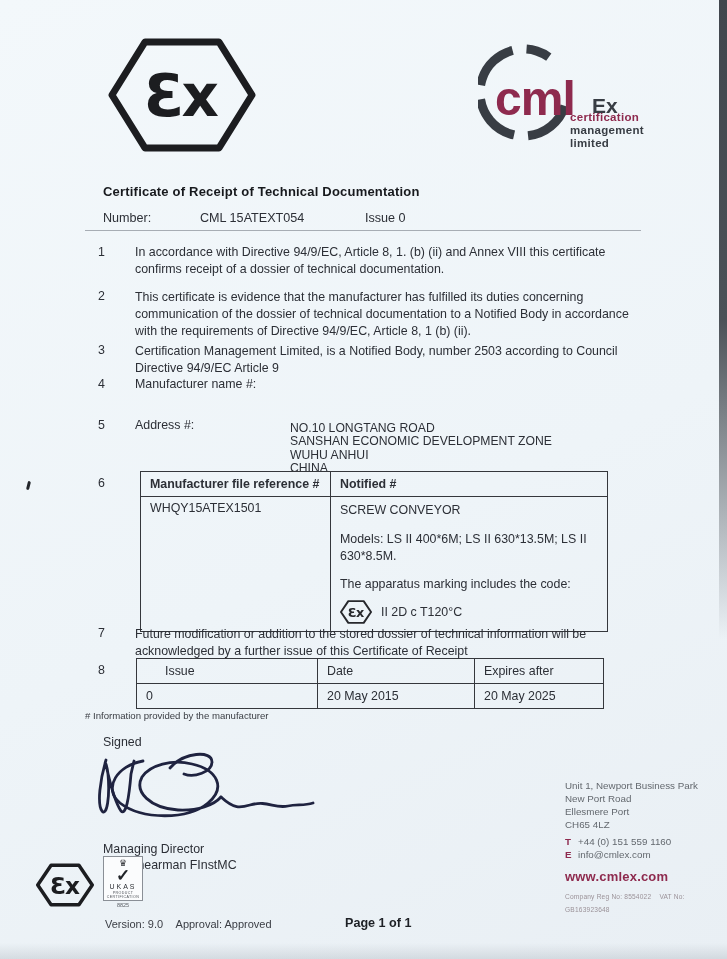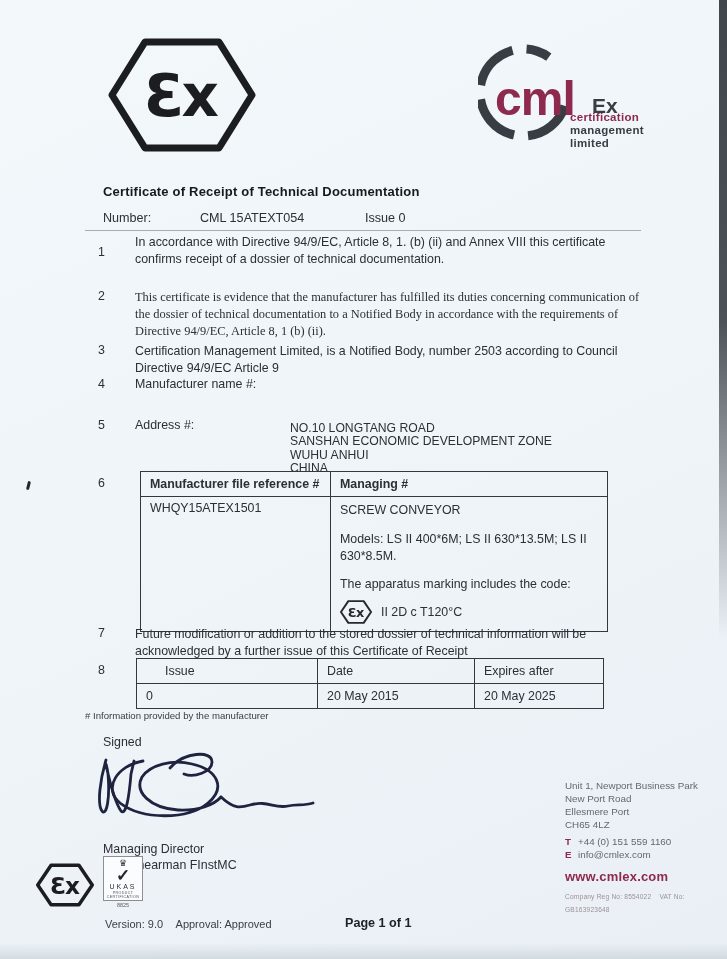--- a/index.html
+++ b/index.html
@@ -112,24 +112,24 @@
 
   <div class="title">Certificate of Receipt of Technical Documentation</div>
   <div class="num-row">
     <span class="num-label">Number:</span>
     <span class="num-value">CML 15ATEXT054</span>
     <span class="issue-value">Issue 0</span>
   </div>
   <div class="head-rule"></div>
 
   <div class="item-num" style="top:245px;">1</div>
-  <div class="item-text" style="top:234px;width:482px;">In accordance with Directive 94/9/EC, Article 8, 1. (b) (ii) and Annex VIII this certificate confirms receipt of a dossier of technical documentation.</div>
+  <div class="item-text" style="top:244px;width:482px;">In accordance with Directive 94/9/EC, Article 8, 1. (b) (ii) and Annex VIII this certificate confirms receipt of a dossier of technical documentation.</div>
 
   <div class="item-num" style="top:289px;">2</div>
-  <div class="item-text" style="top:289px;width:512px;font-family:Liberation Serif, serif;">This certificate is evidence that the manufacturer has fulfilled its duties concerning communication of the dossier of technical documentation to a Notified Body in accordance with the requirements of Directive 94/9/EC, Article 8, 1 (b) (ii).</div>
+  <div class="item-text" style="top:289px;width:512px;">This certificate is evidence that the manufacturer has fulfilled its duties concerning communication of the dossier of technical documentation to a Notified Body in accordance with the requirements of Directive 94/9/EC, Article 8, 1 (b) (ii).</div>
 
   <div class="item-num" style="top:343px;">3</div>
   <div class="item-text" style="top:343px;width:505px;">Certification Management Limited, is a Notified Body, number 2503 according to Council Directive 94/9/EC Article 9</div>
 
   <div class="item-num" style="top:377px;">4</div>
   <div class="inline-label" style="top:377px;">Manufacturer name #:</div>
 
   <div class="item-num" style="top:418px;">5</div>
   <div class="inline-label" style="top:418px;">Address #:</div>
   <div class="addr-lines">
@@ -137,21 +137,21 @@
     <div>SANSHAN ECONOMIC DEVELOPMENT ZONE</div>
     <div>WUHU ANHUI</div>
     <div>CHINA</div>
   </div>
 
   <div class="item-num" style="top:476px;">6</div>
   <table class="t6">
     <tbody>
         <tr class="hdr">
       <td class="c1">Manufacturer file reference #</td>
-      <td>Managing #</td>
+      <td>Notified #</td>
     </tr>
     <tr class="body">
       <td class="c1">WHQY15ATEX1501</td>
       <td>
         <div class="equip-name">SCREW CONVEYOR</div>
         <div class="equip-models">Models: LS II 400*6M; LS II 630*13.5M; LS II 630*8.5M.</div>
         <div class="equip-marktext">The apparatus marking includes the code:</div>
         <div class="mark-row">
           <svg width="32" height="26" viewBox="0 0 100 78">
             <polygon points="3,39 26,5 74,5 97,39 74,73 26,73" fill="none" stroke="#27282c" stroke-width="6" stroke-linejoin="round"></polygon>

